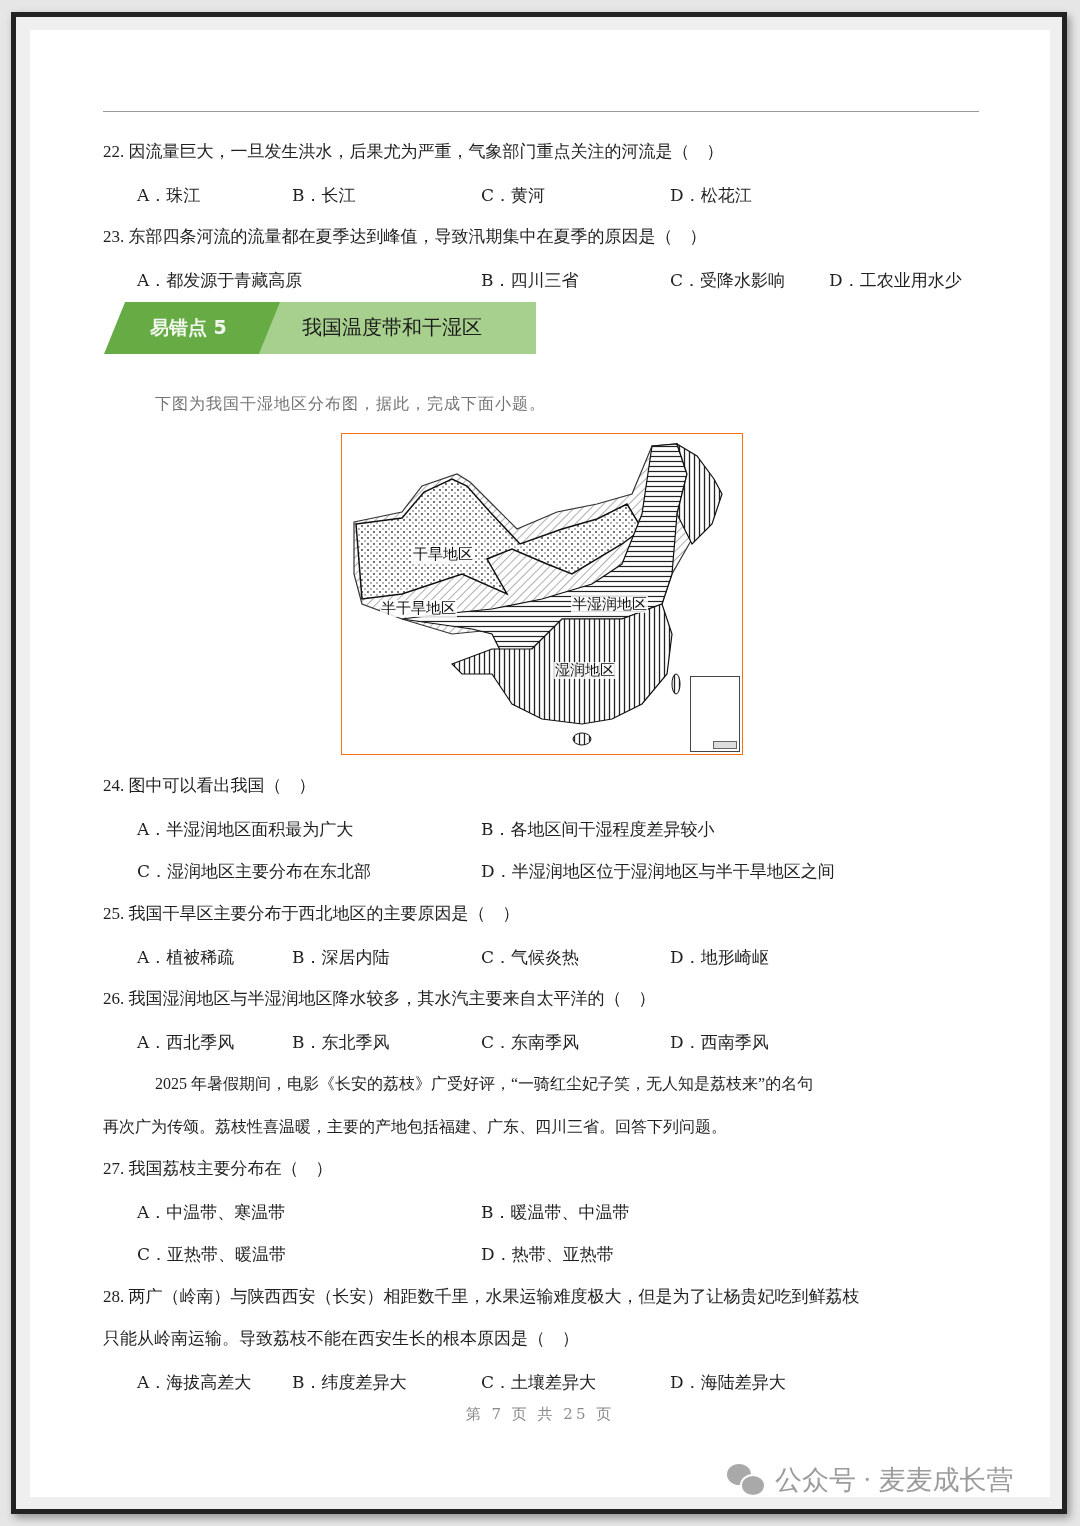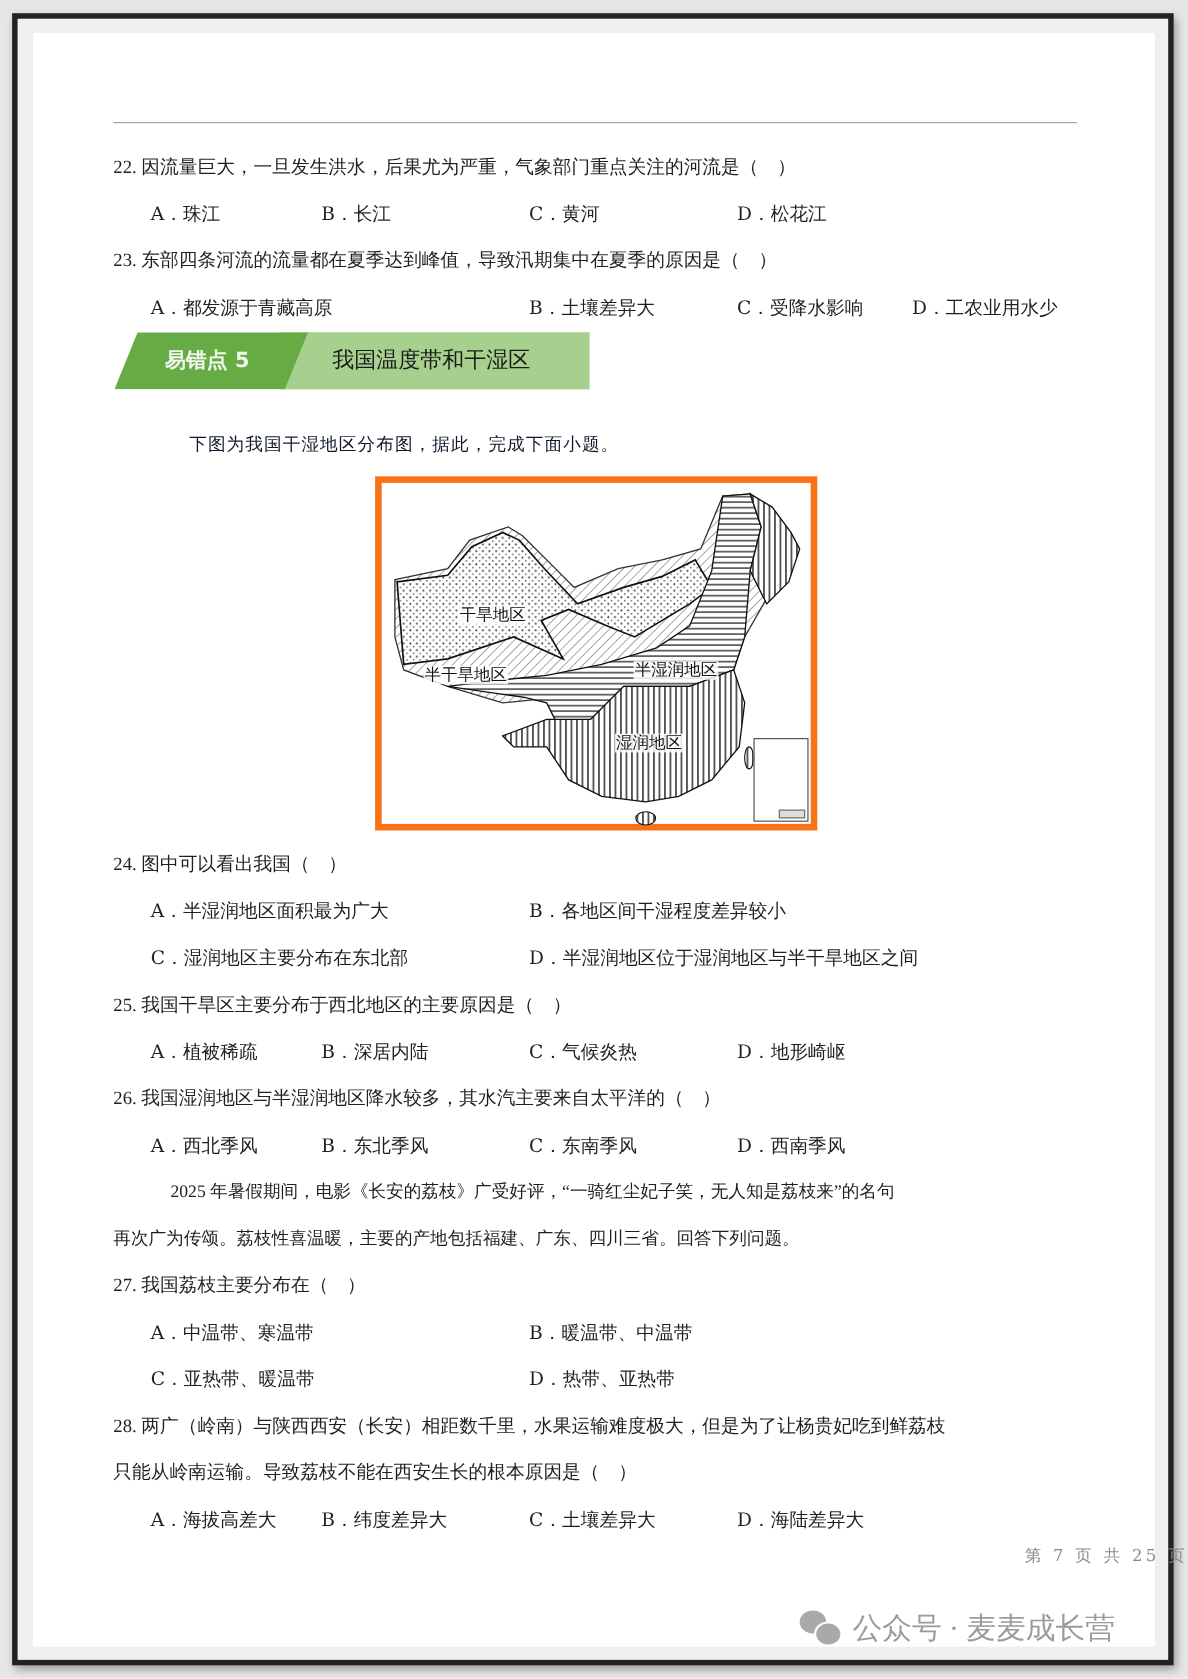--- a/index.html
+++ b/index.html
@@ -41,37 +41,37 @@
     clip-path: polygon(12% 0, 100% 0, 88% 100%, 0 100%);
   }
   .banner .tag {
     position:absolute; left:46px; top:13px; font-family:"DejaVu Sans","Liberation Sans",sans-serif;
     font-weight:bold; font-size:19px; color:#f2f7ee;text-align:center;
   }
   .banner .title {
     position:absolute; left:198px; top:12px; font-family:"DejaVu Sans","Liberation Sans",sans-serif;
     font-size:20px; color:#1a1a1a;
   }
-  .intro { position:absolute; left:155px; top:394px; font-size:16px; color:#0f172a; letter-spacing:1px;margin-left:17px; }
+  .intro { position:absolute; left:155px; top:394px; font-size:16px; color:#737373; letter-spacing:1px; }
   .map {
     position:absolute; left:341px; top:433px; width:402px; height:322px;
-    box-sizing:border-box; border:6px solid #f97316; background:#fff;
+    box-sizing:border-box; border:1px solid #f97316; background:#fff;
   }
   .map svg { position:absolute; left:0; top:0; }
   .map-label {
     position:absolute; font-family:"DejaVu Sans","Liberation Sans",sans-serif;
     font-size:15px; color:#111; background:rgba(255,255,255,0.85); padding:0 1px; line-height:17px;
   }
   .inset {
     position:absolute; right:2px; bottom:2px; width:48px; height:74px;
     border:1px solid #444; background:#fff;
   }
   .inset-badge { position:absolute; right:2px; bottom:2px; width:22px; height:6px; border:1px solid #666; background:#ddd; }
   .footer-page {
-    position:absolute; left:0; width:1080px; top:1405px; text-align:right;
+    position:absolute; left:0; width:1080px; top:1405px; text-align:center;
     font-size:15px; color:#8a8a8a; letter-spacing:3px;
   }
   .watermark {
     position:absolute; left:727px; top:1462px; font-family:Liberation Serif, serif;
     font-size:27px; color:#9b9b9b; white-space:nowrap; display:flex; align-items:center;
   }
   .wechat-icon { width:40px; height:32px; margin-right:8px; position:relative; }
   .wechat-icon .b1 { position:absolute; left:0; top:0; width:24px; height:21px; border-radius:50%; background:#a9a9a9; }
   .wechat-icon .b2 { position:absolute; left:13px; top:10px; width:22px; height:19px; border-radius:50%; background:#a9a9a9; border:2px solid #fff; }
 </style>
@@ -83,21 +83,21 @@
 <div class="header-rule"></div>
 
 <div class="line" style="top:141px">22. 因流量巨大，一旦发生洪水，后果尤为严重，气象部门重点关注的河流是（　）</div>
 <div class="opt" style="left:137px;top:184px">A．珠江</div>
 <div class="opt" style="left:292px;top:184px">B．长江</div>
 <div class="opt" style="left:481px;top:184px">C．黄河</div>
 <div class="opt" style="left:670px;top:184px">D．松花江</div>
 
 <div class="line" style="top:226px">23. 东部四条河流的流量都在夏季达到峰值，导致汛期集中在夏季的原因是（　）</div>
 <div class="opt" style="left:137px;top:269px">A．都发源于青藏高原</div>
-<div class="opt" style="left:481px;top:269px">B．土壤差异大</div>
+<div class="opt" style="left:481px;top:269px">B．四川三省</div>
 <div class="opt" style="left:670px;top:269px">C．受降水影响</div>
 <div class="opt" style="left:829px;top:269px">D．工农业用水少</div>
 
 <div class="banner">
   <div class="light"></div>
   <div class="dark"></div>
   <span class="tag">易错点 5</span>
   <span class="title">我国温度带和干湿区</span>
 </div>
 

